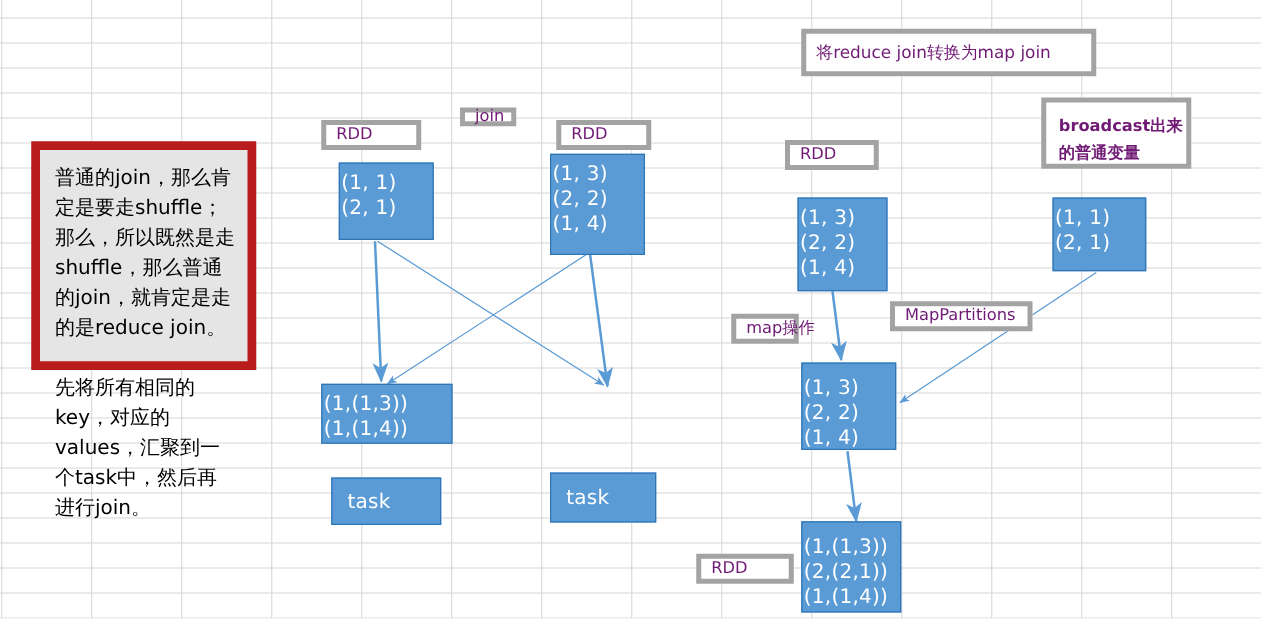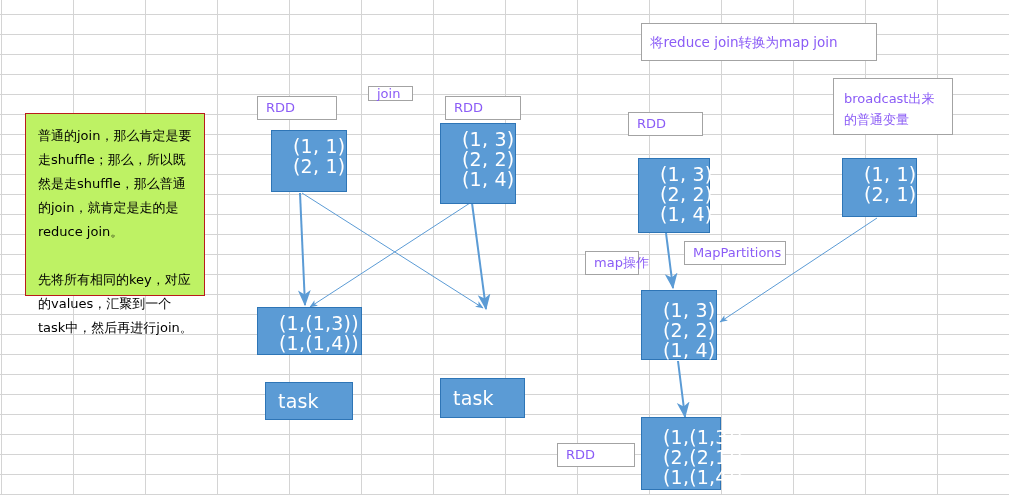--- a/index.html
+++ b/index.html
@@ -35,56 +35,56 @@
     height: 495px;
     pointer-events: none;
   }
   
   .dbox {
     position: absolute;
     box-sizing: border-box;
     background: #5b9bd5;
     border: 1px solid #2e75b6;
     color: #ffffff;
-    font-size: 19px;
+    font-size: 16px;
     line-height: 20px;
-    padding: 5px 0 0 21px;
+    padding: 5px 0 0 1px;
     white-space: pre;
     letter-spacing: 0.2px;
   }
   .dbox.mid {
     padding-top: 9px;
   }
   .dbox.task {
     padding-top: 0;
     display: flex;
     align-items: center;
   }
   
   .lbox {
     position: absolute;
     box-sizing: border-box;
     background: #ffffff;
-    border: 1px solid #a3a3a3;
-    color: #8b5cf6;
+    border: 4px solid #a3a3a3;
+    color: #701a75;
     font-size: 13px;
     line-height: 18px;
     display: flex;
     align-items: center;
     padding-left: 8px;
     white-space: pre;
   }
   
   .note {
     position: absolute;
     box-sizing: border-box;
-    background: #bef264;
-    border: 1px solid #b91c1c;
+    background: #e5e5e5;
+    border: 7px solid #b91c1c;
     color: #000000;
-    font-size: 13px;
+    font-size: 16px;
     line-height: 24px;
     padding: 10px 10px 6px 12px;
     white-space: pre-wrap;
   }
 </style>
 </head>
 <body>
 
 <div id="canvas">
 
@@ -112,21 +112,21 @@
     <line x1="678" y1="361" x2="685" y2="417" stroke="#5b9bd5" stroke-width="2" marker-end="url(#ah)"></line>
   </svg>
 
   <div class="note" style="left:25px; top:113px; width:180px; height:183px;">普通的join，那么肯定是要走shuffle；那么，所以既然是走shuffle，那么普通的join，就肯定是走的是reduce join。
 
 先将所有相同的key，对应的values，汇聚到一个task中，然后再进行join。</div>
 
   <div class="lbox" style="left:641px; top:23px; width:236px; height:38px; font-size:13.5px;">将reduce join转换为map join</div>
 
   <div class="lbox" style="left:833px; top:78px; width:120px; height:57px;
-              display:block; padding:9px 0 0 10px; line-height:21px;">broadcast出来
+              display:block; padding:9px 0 0 10px; line-height:21px;font-weight:bold;">broadcast出来
 的普通变量</div>
 
   <div class="lbox" style="left:257px; top:96px; width:80px; height:24px;">RDD</div>
 
   <div class="lbox" style="left:368px; top:86px; width:45px; height:15px;">join</div>
 
   <div class="lbox" style="left:445px; top:96px; width:76px; height:24px;">RDD</div>
 
   <div class="dbox" style="left:271px; top:130px; width:76px; height:62px;">(1, 1)
 (2, 1)</div>
@@ -147,21 +147,21 @@
 
   <div class="dbox" style="left:638px; top:158px; width:72px; height:75px;">(1, 3)
 (2, 2)
 (1, 4)</div>
 
   <div class="dbox" style="left:842px; top:158px; width:75px; height:59px;">(1, 1)
 (2, 1)</div>
 
   <div class="lbox" style="left:585px; top:251px; width:54px; height:24px;">map操作</div>
 
-  <div class="lbox" style="left:684px; top:241px; width:102px; height:24px;">MapPartitions</div>
+  <div class="lbox" style="left:712px; top:241px; width:114px; height:24px;">MapPartitions</div>
 
   <div class="dbox mid" style="left:641px; top:290px; width:76px; height:70px;">(1, 3)
 (2, 2)
 (1, 4)</div>
 
   <div class="lbox" style="left:557px; top:443px; width:78px; height:24px;">RDD</div>
 
   <div class="dbox mid" style="left:641px; top:417px; width:80px; height:73px;">(1,(1,3))
 (2,(2,1))
 (1,(1,4))</div>

